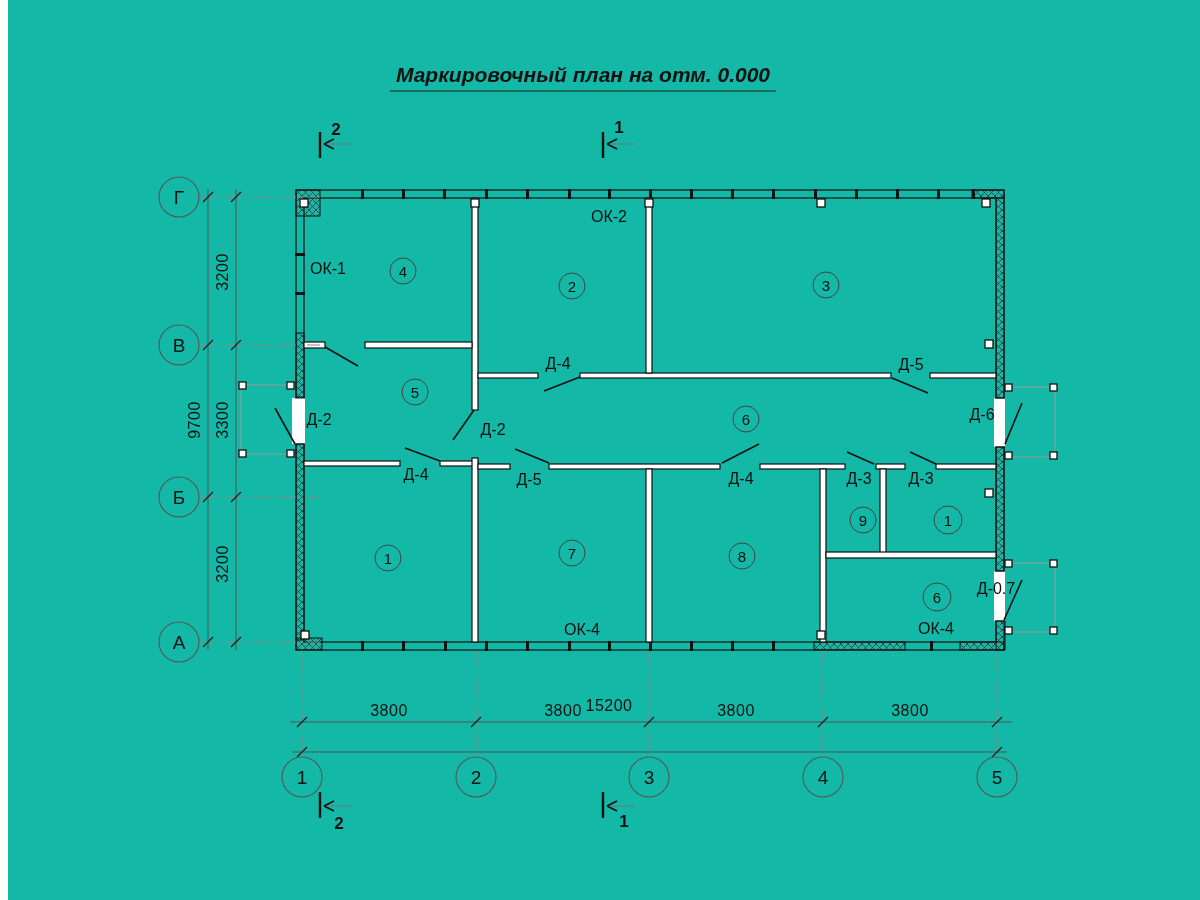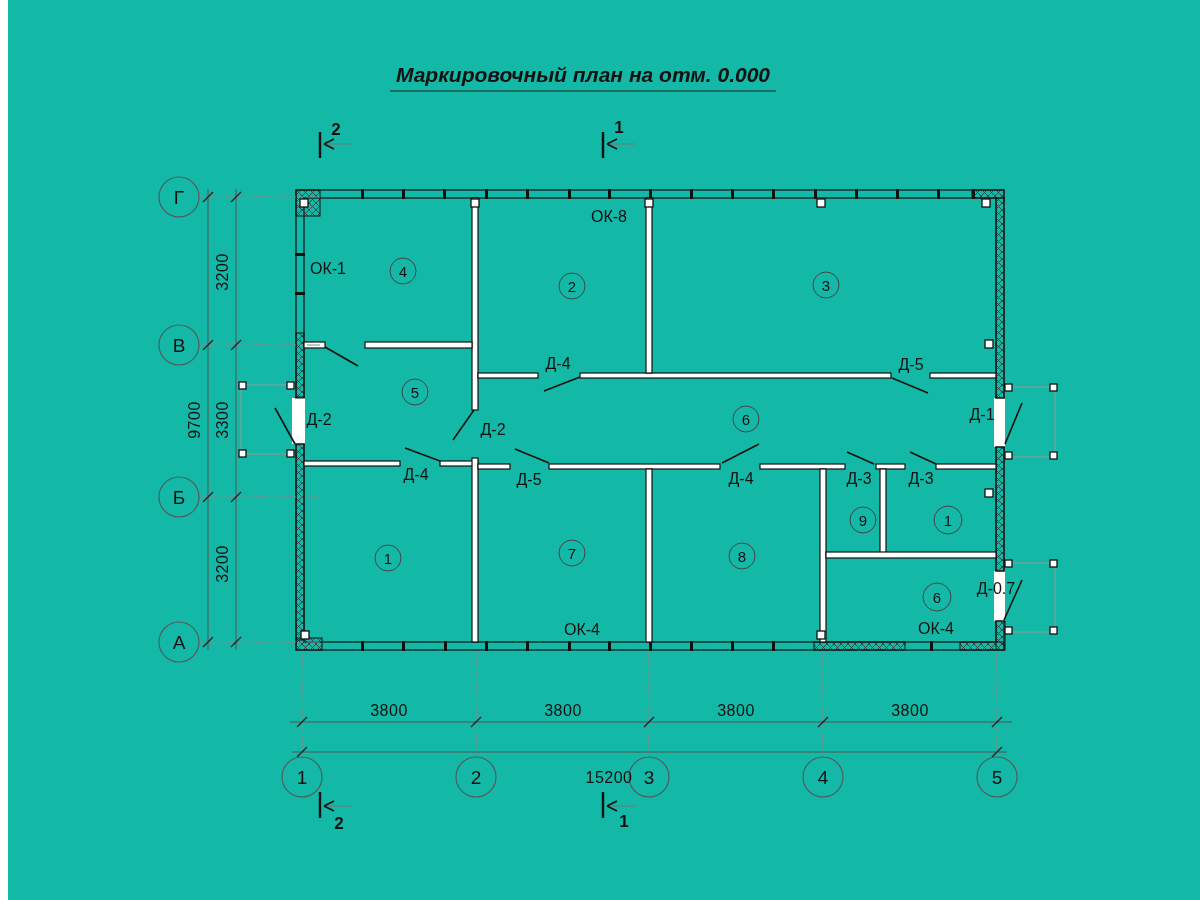--- a/index.html
+++ b/index.html
@@ -222,44 +222,44 @@
 
     <span class="lbl rot dim" style="left:215px;top:272px">3200</span>
     <span class="lbl rot dim" style="left:215px;top:420px">3300</span>
     <span class="lbl rot dim" style="left:215px;top:564px">3200</span>
     <span class="lbl rot dim" style="left:187px;top:420px">9700</span>
 
     <span class="lbl dim" style="left:381px;top:711px">3800</span>
     <span class="lbl dim" style="left:555px;top:711px">3800</span>
     <span class="lbl dim" style="left:728px;top:711px">3800</span>
     <span class="lbl dim" style="left:902px;top:711px">3800</span>
-    <span class="lbl dim" style="left:601px;top:778px">15200</span>
+    <span class="lbl dim" style="left:601px;top:706px">15200</span>
 
     <span class="lbl room" style="left:380px;top:558px">1</span>
     <span class="lbl room" style="left:564px;top:286px">2</span>
     <span class="lbl room" style="left:818px;top:285px">3</span>
     <span class="lbl room" style="left:395px;top:271px">4</span>
     <span class="lbl room" style="left:407px;top:392px">5</span>
     <span class="lbl room" style="left:738px;top:419px">6</span>
     <span class="lbl room" style="left:564px;top:553px">7</span>
     <span class="lbl room" style="left:734px;top:556px">8</span>
     <span class="lbl room" style="left:855px;top:520px">9</span>
     <span class="lbl room" style="left:940px;top:520px">1</span>
     <span class="lbl room" style="left:929px;top:597px">6</span>
 
     <span class="lbl" style="left:320px;top:269px">ОК-1</span>
-    <span class="lbl" style="left:601px;top:217px">ОК-8</span>
+    <span class="lbl" style="left:601px;top:217px">ОК-2</span>
     <span class="lbl" style="left:574px;top:630px">ОК-4</span>
     <span class="lbl" style="left:928px;top:629px">ОК-4</span>
 
     <span class="lbl" style="left:311px;top:420px">Д-2</span>
     <span class="lbl" style="left:550px;top:364px">Д-4</span>
     <span class="lbl" style="left:485px;top:430px">Д-2</span>
     <span class="lbl" style="left:903px;top:365px">Д-5</span>
-    <span class="lbl" style="left:974px;top:415px">Д-1</span>
+    <span class="lbl" style="left:974px;top:415px">Д-6</span>
     <span class="lbl" style="left:408px;top:475px">Д-4</span>
     <span class="lbl" style="left:521px;top:480px">Д-5</span>
     <span class="lbl" style="left:733px;top:479px">Д-4</span>
     <span class="lbl" style="left:851px;top:479px">Д-3</span>
     <span class="lbl" style="left:913px;top:479px">Д-3</span>
     <span class="lbl" style="left:988px;top:589px">Д-0.7</span>
 
     <span class="lbl sect" style="left:328px;top:129px">2</span>
     <span class="lbl sect" style="left:611px;top:127px">1</span>
     <span class="lbl sect" style="left:331px;top:823px">2</span>

